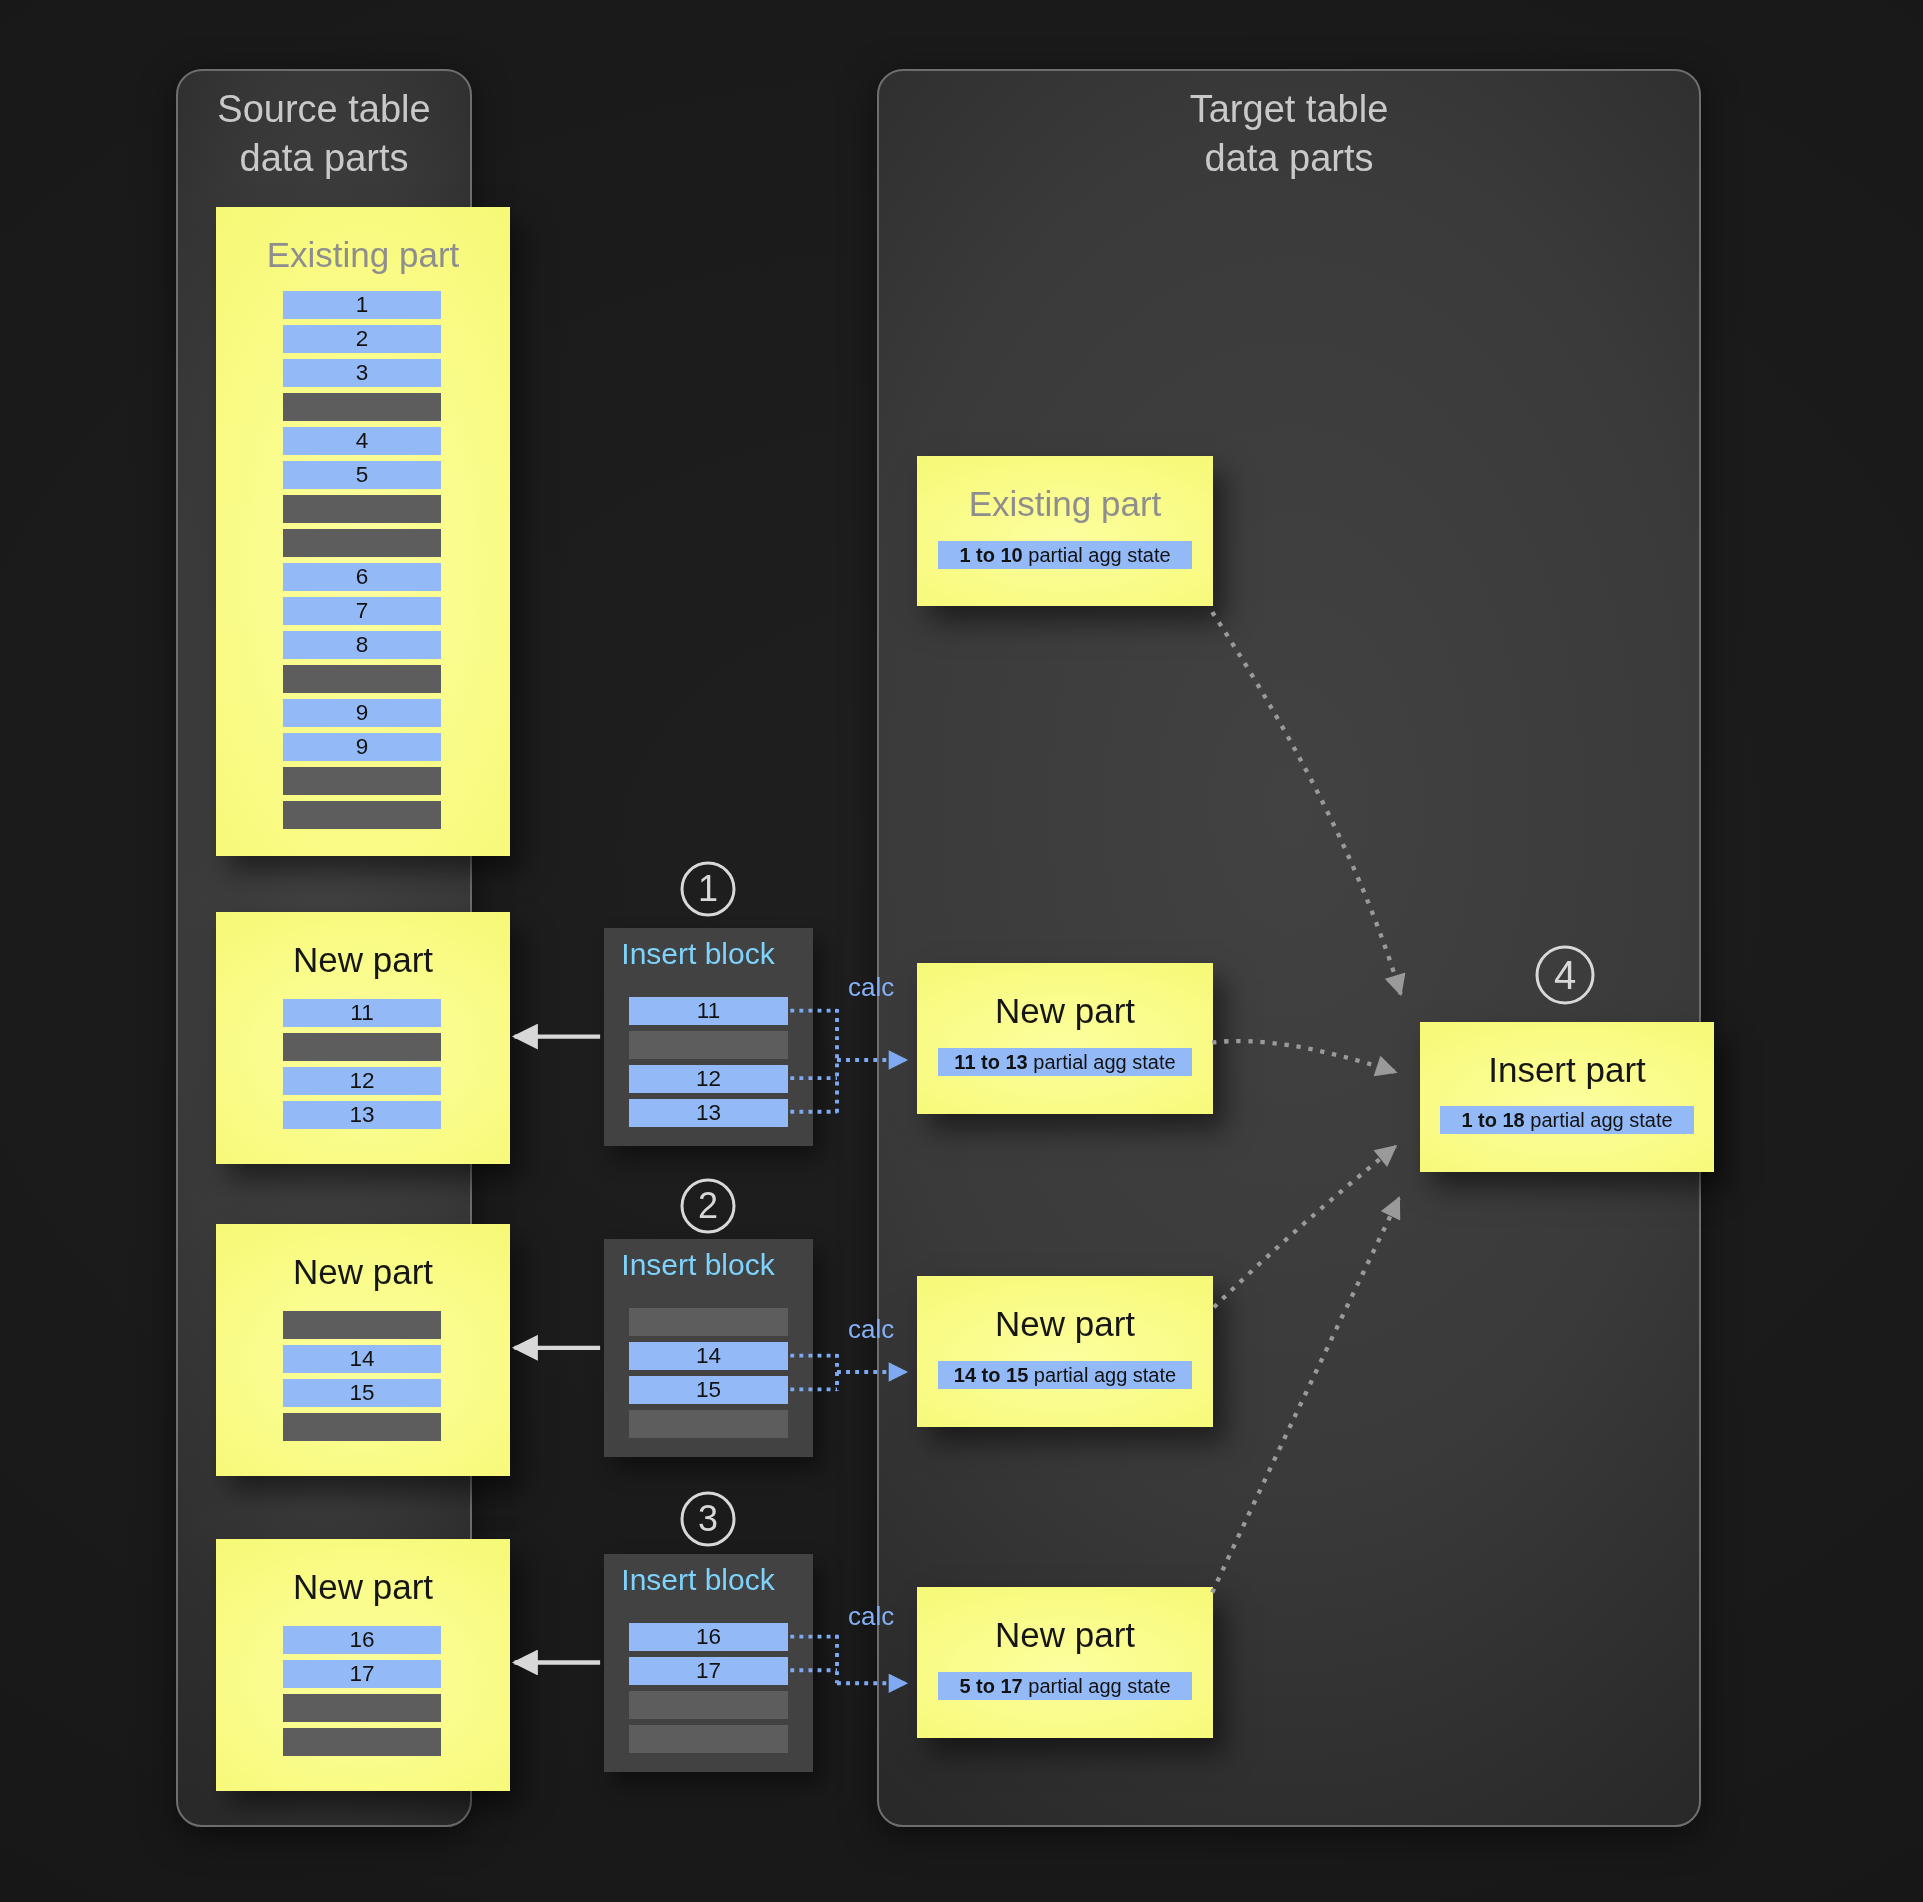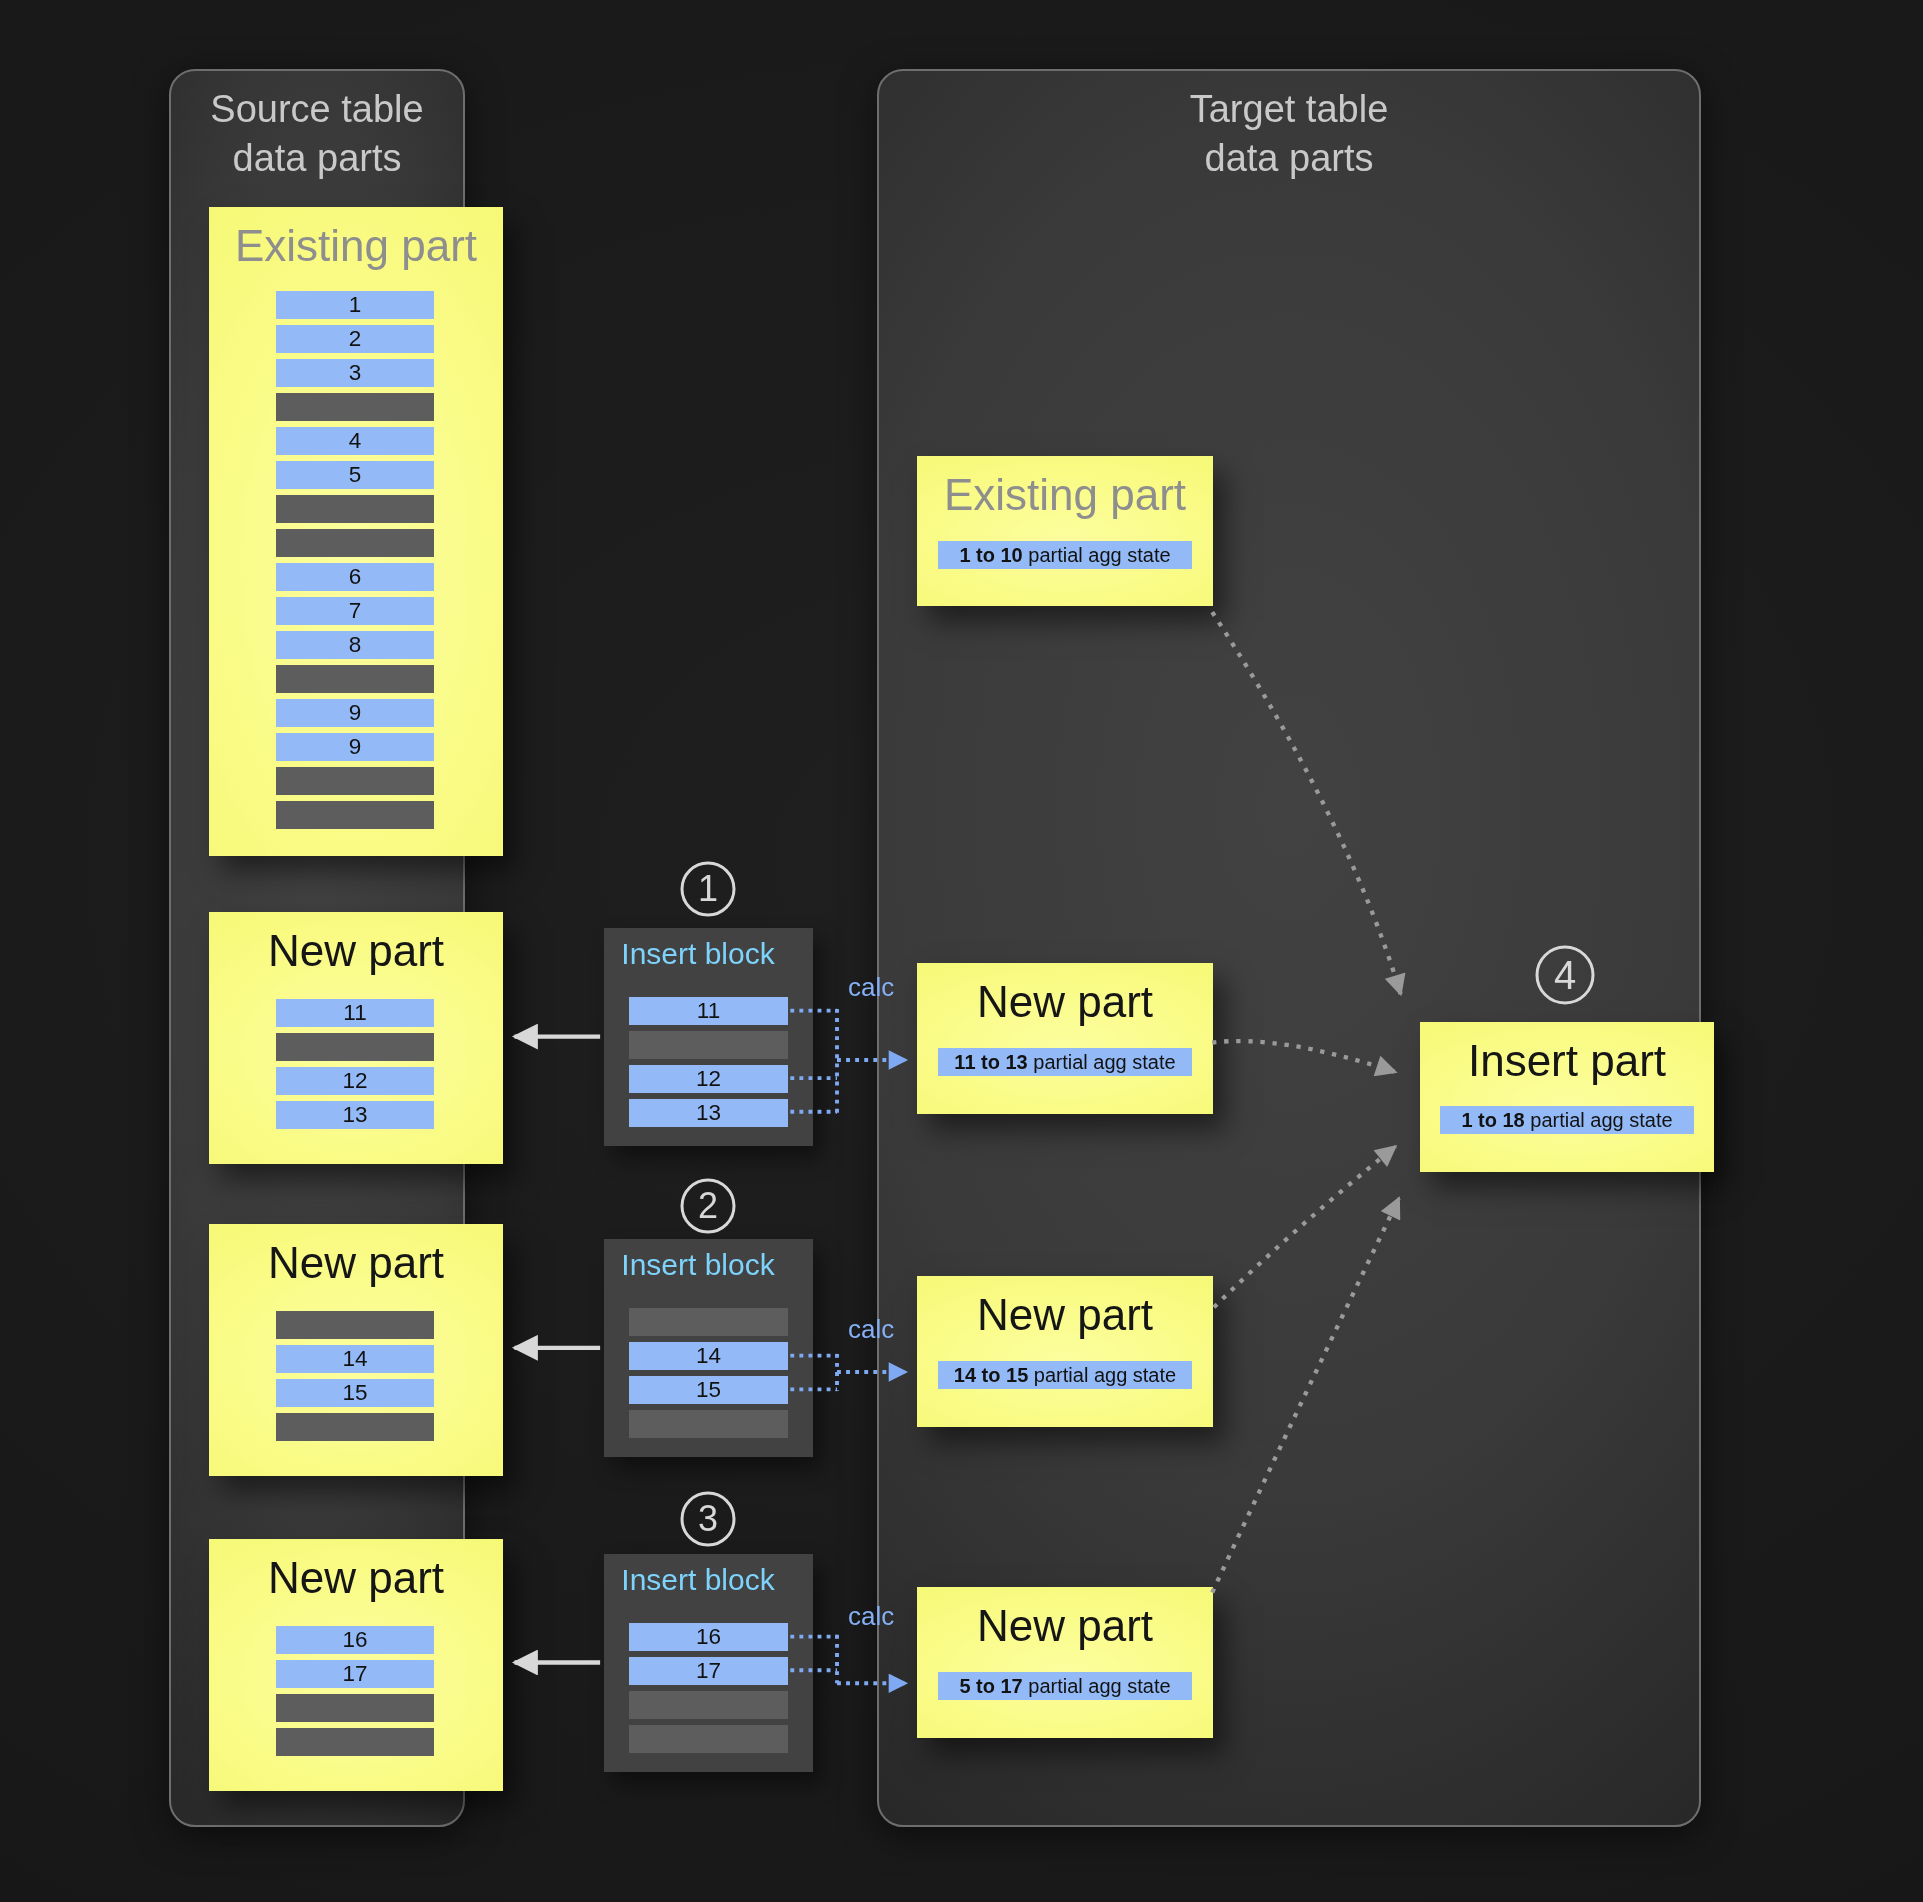--- a/index.html
+++ b/index.html
@@ -8,33 +8,33 @@
     background:radial-gradient(130% 100% at 50% 45%, #1f1f1f 0%, #191919 55%, #121212 100%);
     font-family:"Liberation Sans","DejaVu Sans",sans-serif;
   }
   
   .panel{
     position:absolute;border:2.6px solid var(--panel-border,#6e6e6e);border-radius:26px;
     background:radial-gradient(95% 70% at 50% 42%, #424242 0%, #3a3a3a 55%, #272727 100%);
     box-shadow:0 8.6px 35px rgba(0,0,0,.5);
     z-index:1;box-sizing:border-box;
   }
-  .source-panel{left:169px;top:69px;width:296px;height:1758px;}
+  .source-panel{left:176px;top:69px;width:296px;height:1758px;}
   .target-panel{left:877px;top:69px;width:824px;height:1758px;}
   .panel-title{
     position:absolute;top:14px;left:0;right:0;text-align:center;
     font-size:38px;line-height:49px;color:var(--title-light,#c9c9c9);
   }
   
   .part-box{
     position:absolute;z-index:2;
     background:radial-gradient(90% 80% at 50% 55%, #fcfe9e 0%, #f9fb85 55%, #f5f771 100%);
     box-shadow:12px 15.6px 26px rgba(0,0,0,.5);
   }
-  .part-title{margin-top:14px;text-align:center;font-size:44px;color:#161616;}
+  .part-title{margin-top:28px;text-align:center;font-size:35px;color:#161616;}
   .part-title.gray{color:var(--title-gray,#8e8e8e);}
   
   .src-existing{left:38px;top:136px;width:294px;height:649px;}
   .src-np1{left:38px;top:841px;width:294px;height:252px;}
   .src-np2{left:38px;top:1153px;width:294px;height:252px;}
   .src-np3{left:38px;top:1468px;width:294px;height:252px;}
   
   .rows{position:absolute;display:flex;flex-direction:column;gap:6px;}
   .part-box .rows{left:67px;top:84px;width:158px;}
   .src-np1 .rows,.src-np2 .rows,.src-np3 .rows{top:87px;}

